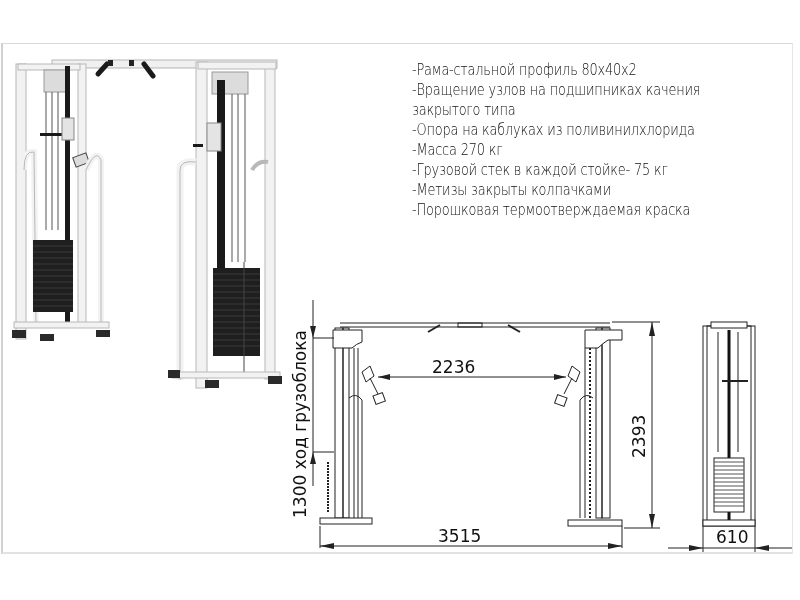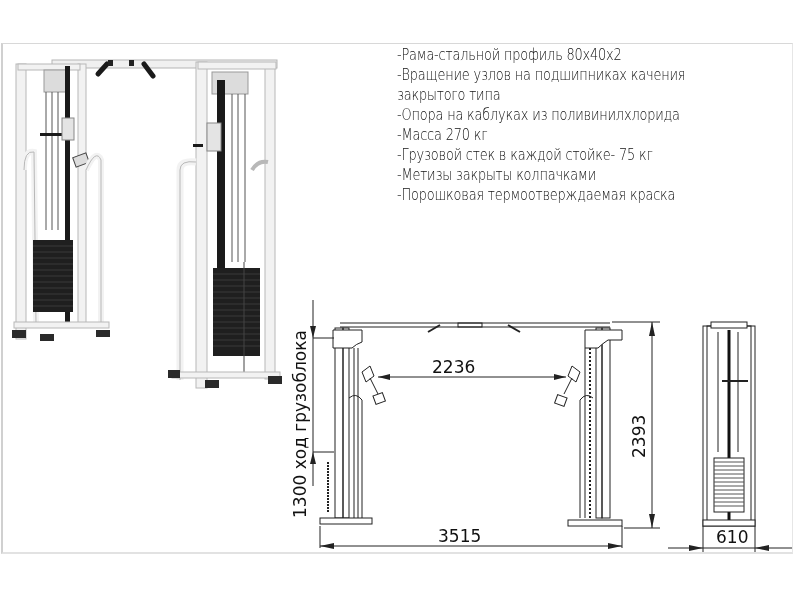--- a/index.html
+++ b/index.html
@@ -1,18 +1,18 @@
 <!DOCTYPE html>
 <html><head>
 <meta charset="utf-8">
 <style>
   html, body { margin: 0; padding: 0; background: #ffffff; }
   body { width: 800px; height: 600px; position: relative; overflow: hidden; font-family: "DejaVu Sans", sans-serif; }
   .frame { position: absolute; left: 1px; top: 43px; width: 792px; height: 511px; border-top: 1px solid #d8d8d8; border-left: 2px solid #d0d0d0; border-bottom: 2px solid #e2e2e2; border-right: 1px solid #e6e6e6; box-sizing: border-box; }
-  .specs { position: absolute; left: 396px; top: 44px; width: 380px; margin: 1px; padding: 0; list-style: none; }
+  .specs { position: absolute; left: 396px; top: 44px; width: 380px; margin: 16px; padding: 0; list-style: none; }
   .specs li { font-family: "DejaVu Sans", sans-serif; font-size: 15px; line-height: 20px; color: #111; letter-spacing: -0.2px; white-space: nowrap; transform: scaleX(0.86); transform-origin: left center; font-weight: 300; }
   svg { position: absolute; left: 0; top: 0; }
   .dimtext { font-family: "DejaVu Sans", sans-serif; font-size: 17px; fill: #111; }
 </style>
 </head>
 <body>
 
 <div class="frame"></div>
 
 <ul class="specs">

